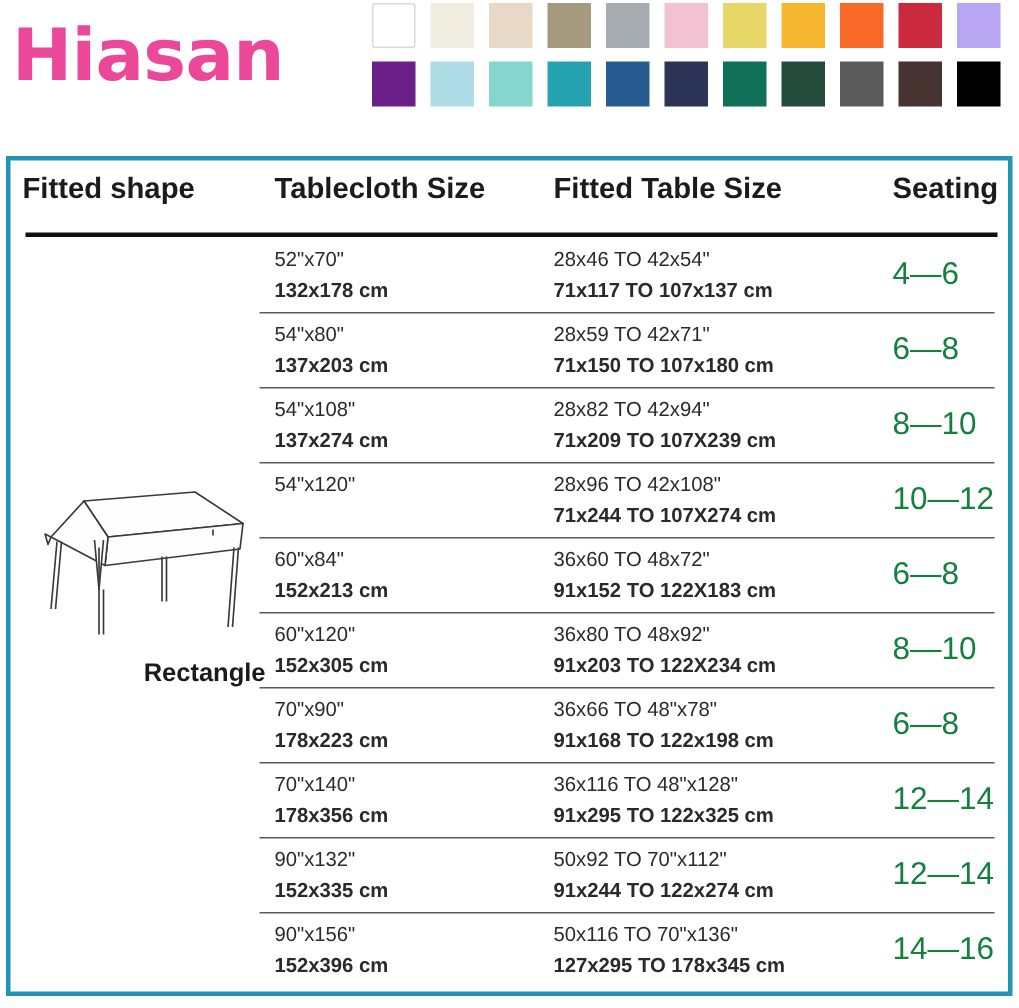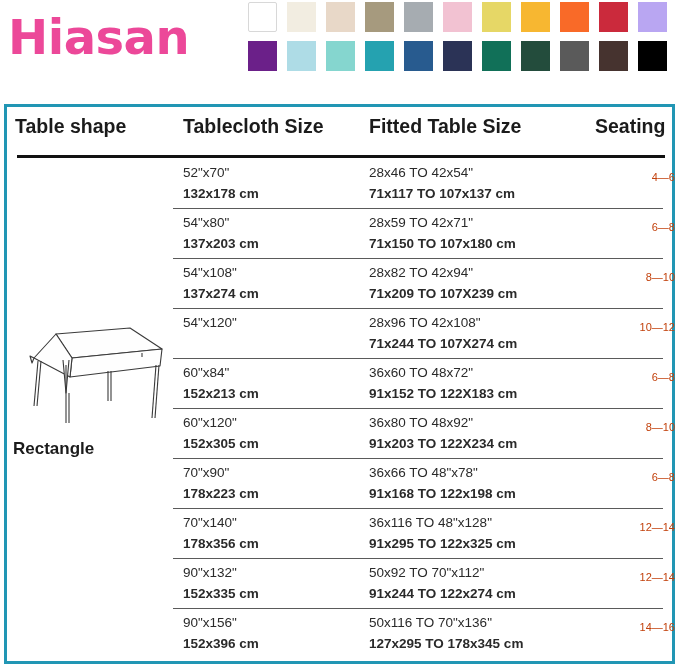--- a/index.html
+++ b/index.html
@@ -122,33 +122,33 @@
     top: 4px;
     font-size: 13.5px;
     line-height: 21px;
     color: #2a2a2a;
     white-space: nowrap;
   }
   .cell .line2 { display: block; font-weight: bold; }
   .cell-seat {
     position: absolute;
     top: 13px;
-    font-size: 11px;
-    color: #c2410c;
-    text-align: right;
+    font-size: 21px;
+    color: #15803d;
+    text-align: left;
     white-space: nowrap;
   }
 
   
   #shape-block {
     position: absolute;
     left: 6px;
     top: 206px;
     width: 164px;
-    text-align: left;
+    text-align: right;
   }
   #shape-illustration {
     display: block;
     margin: 0 auto;
   }
   #shape-label {
     margin-top: 8px;
     font-size: 17px;
     font-weight: 700;
     color: #1b1b1b;
@@ -185,21 +185,21 @@
         <div class="swatch" title="charcoal-gray" style="background: rgb(90, 90, 90);"></div>
         <div class="swatch" title="dark-brown" style="background: rgb(70, 51, 47);"></div>
         <div class="swatch" title="black" style="background: rgb(0, 0, 0);"></div>
       </div>
   </div>
 </div>
 
 <div id="table-frame">
 
   <div id="table-head">
-    <div class="head-cell col-shape">Table shape</div>
+    <div class="head-cell col-shape">Fitted shape</div>
     <div class="head-cell col-fitted">Fitted Table Size</div>
     <div class="head-cell col-cloth">Tablecloth Size</div>
     <div class="head-cell col-seat">Seating</div>
     <div id="head-rule"></div>
   </div>
 
   <div id="table-body">
       <div class="data-row">
         <div class="cell col-cloth"><span>52"x70"</span><span class="line2">132x178 cm</span></div>
         <div class="cell col-fitted"><span>28x46 TO 42x54"</span><span class="line2">71x117 TO 107x137 cm</span></div>

